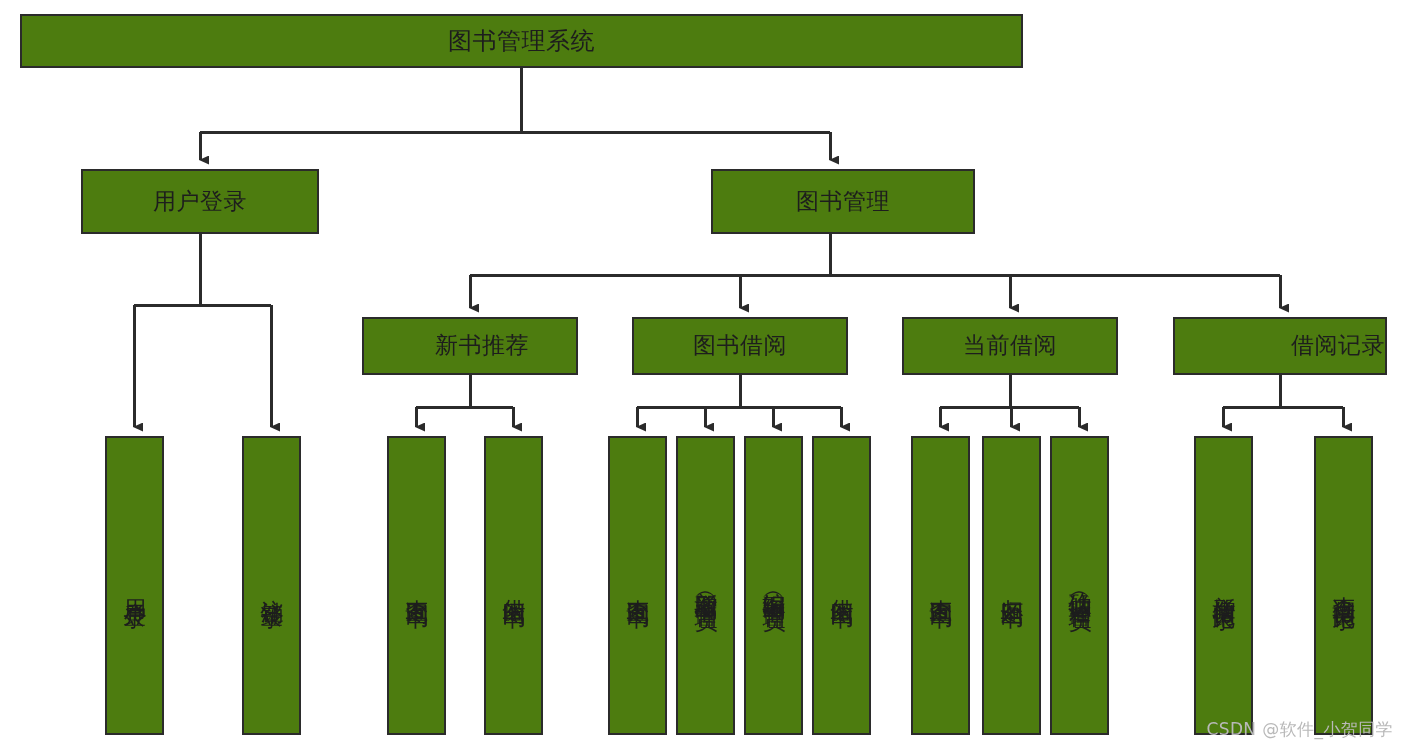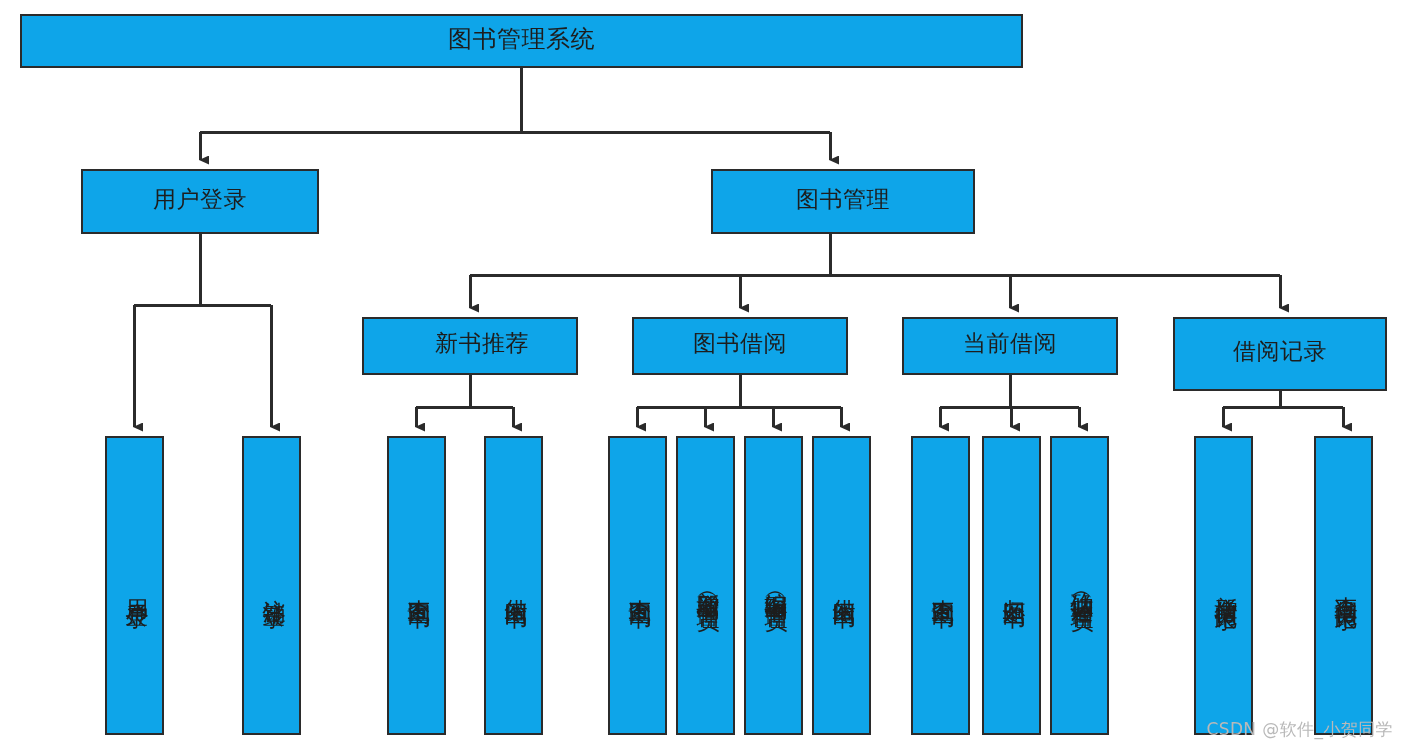--- a/index.html
+++ b/index.html
@@ -22,27 +22,26 @@
   #edge-layer {
     position: absolute;
     left: 0;
     top: 0;
     width: 1405px;
     height: 747px;
   }
   .node {
     position: absolute;
     box-sizing: border-box;
-    background: #0ea5e9;
+    background: #4d7c0f;
     border: 2.5px solid #2b2b2b;
     display: flex;
     align-items: center;
     justify-content: center;
     z-index: 2;
-    font-family: Liberation Mono, monospace;
   }
   .node-label {
     font-size: 23px;
     line-height: 1.18;
     color: #1d1d1d;
     letter-spacing: 0.5px;
     white-space: nowrap;
     text-align: center;
   }
   .node.vertical .node-label {
@@ -137,21 +136,21 @@
 
   <div class="node" style="left:362px; top:317px; width:216px; height:58px;padding-left:24px;">
     <span class="node-label">新书推荐</span>
   </div>
   <div class="node" style="left:902px; top:317px; width:216px; height:58px;">
     <span class="node-label">当前借阅</span>
   </div>
   <div class="node" style="left:632px; top:317px; width:216px; height:58px;">
     <span class="node-label">图书借阅</span>
   </div>
-  <div class="node" style="left:1173px; top:317px; width:214px; height:74px;">
+  <div class="node" style="left:1173px; top:317px; width:214px; height:58px;justify-content:flex-end;">
     <span class="node-label">借阅记录</span>
   </div>
 
   <div class="node vertical" style="left:105px; top:436px; width:59px; height:299px;">
     <span class="node-label">用户登录</span>
   </div>
   <div class="node vertical" style="left:242px; top:436px; width:59px; height:299px;">
     <span class="node-label">注销登录</span>
   </div>
 

